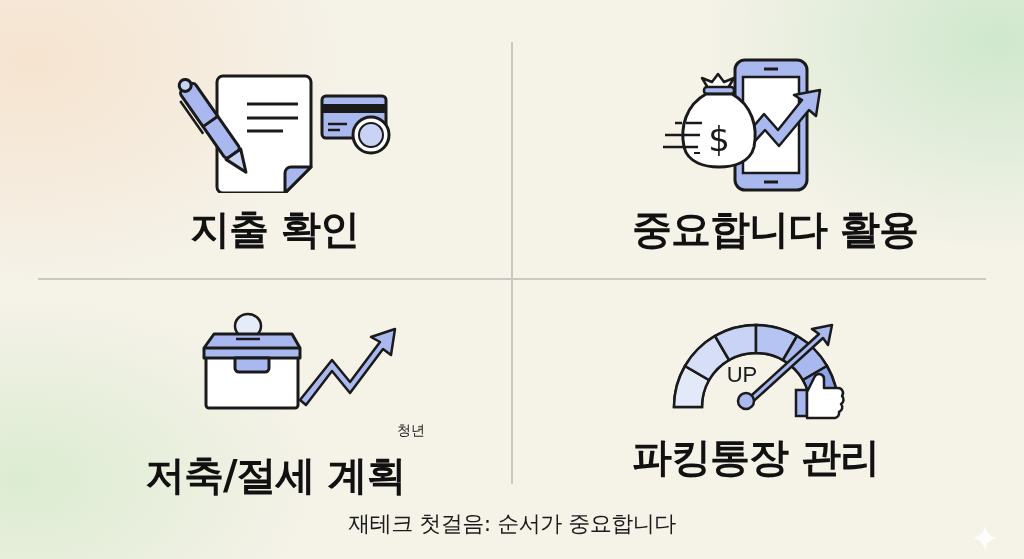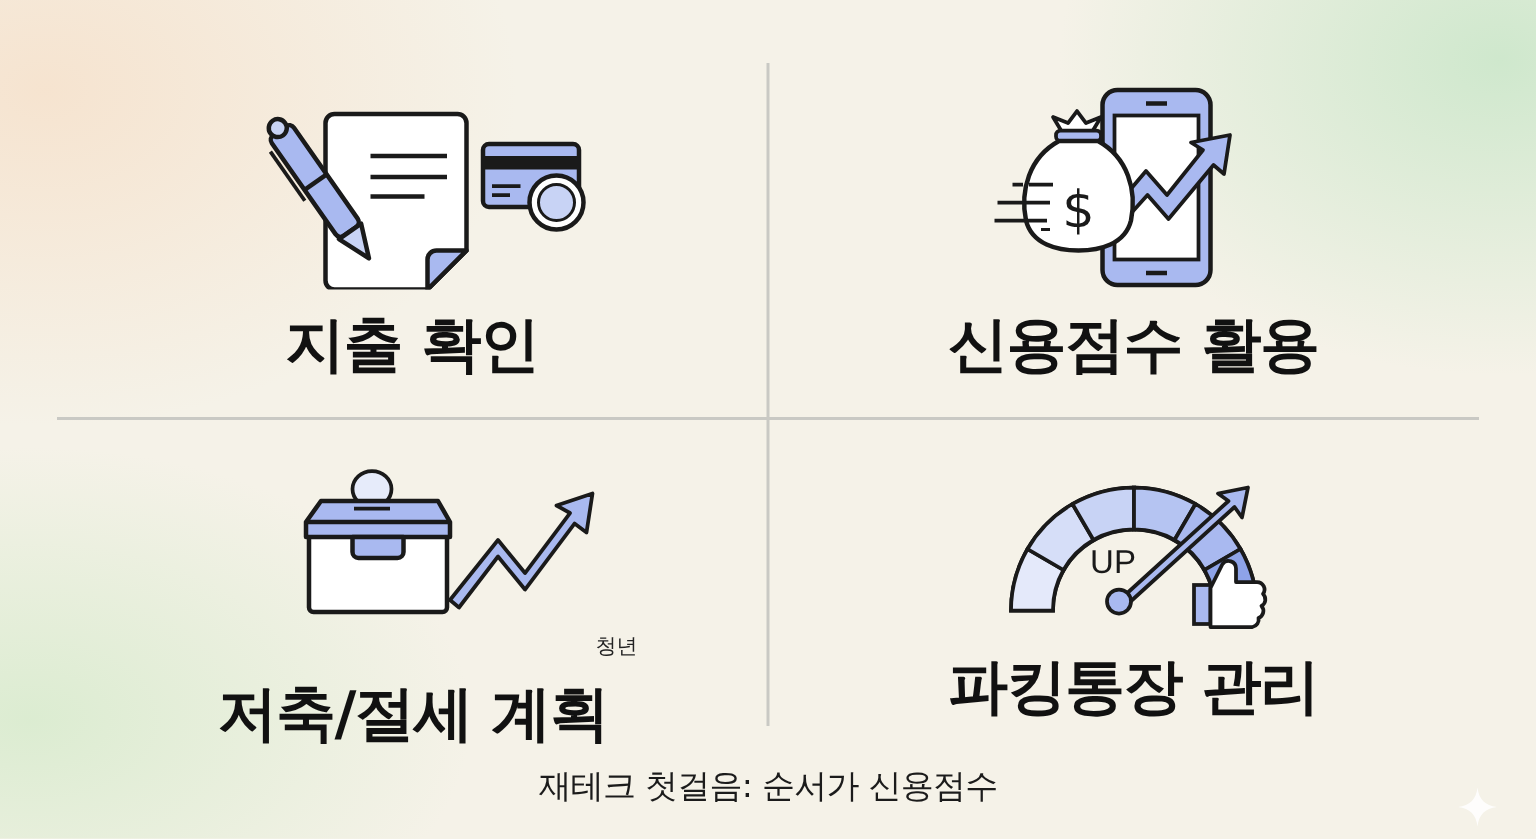--- a/index.html
+++ b/index.html
@@ -74,21 +74,21 @@
     <rect x="44" y="32" width="30" height="7" rx="3" fill="#a9b9f0" stroke="#1a1a1a" stroke-width="2.5"></rect>
     <path d="M46,39 C26,50 20,72 24,92 C28,108 45,112 59,112 C73,112 90,108 94,92 C98,72 92,50 72,39z" fill="#fff" stroke="#1a1a1a" stroke-width="3" stroke-linejoin="round"></path>
     <text x="59" y="96" text-anchor="middle" font-family="DejaVu Sans, sans-serif" font-size="34" fill="#1a1a1a">$</text>
 
     <line x1="15" y1="68" x2="22" y2="68" stroke="#1a1a1a" stroke-width="2.5"></line>
     <line x1="26" y1="68" x2="42" y2="68" stroke="#1a1a1a" stroke-width="2.5"></line>
     <line x1="5" y1="80" x2="40" y2="80" stroke="#1a1a1a" stroke-width="2.5"></line>
     <line x1="3" y1="92" x2="38" y2="92" stroke="#1a1a1a" stroke-width="2.5"></line>
     <line x1="34" y1="98" x2="40" y2="98" stroke="#1a1a1a" stroke-width="2"></line>
   </svg>
-  <div class="title" style="left:632px;top:202px;width:240px">신용점수 활용</div>
+  <div class="title" style="left:632px;top:202px;width:240px">중요합니다 활용</div>
 </div>
 
 <div>
   <svg class="icon" style="left:200px;top:312px" width="200" height="100" viewBox="0 0 200 100">
 
     <ellipse cx="48" cy="14" rx="13" ry="12" fill="#e6ebfa" stroke="#1a1a1a" stroke-width="2.5"></ellipse>
 
     <path d="M100,88 l32,-40 l18,22 l30,-40 l-9,-5 l24,-8 l-4,26 l-8,-6 l-33,44 l-18,-22 l-26,34z" fill="#a9b9f0" stroke="#1a1a1a" stroke-width="2.5" stroke-linejoin="round"></path>
 
     <rect x="6" y="40" width="92" height="56" rx="3" fill="#fff" stroke="#1a1a1a" stroke-width="3"></rect>
@@ -115,17 +115,17 @@
 
     <path d="M78,92 l77,-70 l-7,-5 l20,-4 l-4,20 l-5,-7 l-77,70z" fill="#a9b9f0" stroke="#1a1a1a" stroke-width="2.5" stroke-linejoin="round"></path>
     <circle cx="82" cy="89" r="8" fill="#a9b9f0" stroke="#1a1a1a" stroke-width="2.5"></circle>
 
     <rect x="132" y="78" width="11" height="26" fill="#a9b9f0" stroke="#1a1a1a" stroke-width="2.5"></rect>
     <path d="M143,80 l8,-16 a5,5 0 0 1 9,3 v9 h14 a5,5 0 0 1 4,8 a5,5 0 0 1 -1,8 a5,5 0 0 1 -2,8 a5,5 0 0 1 -4,6 h-28z" fill="#fff" stroke="#1a1a1a" stroke-width="2.5" stroke-linejoin="round"></path>
   </svg>
   <div class="title" style="left:632px;top:430px;width:240px">파킹통장 관리</div>
 </div>
 
-<div class="footer">재테크 첫걸음: 순서가 신용점수</div>
+<div class="footer">재테크 첫걸음: 순서가 중요합니다</div>
 
 <svg class="sparkle" viewBox="0 0 26 26">
   <path d="M13,0 C14,8 18,12 26,13 C18,14 14,18 13,26 C12,18 8,14 0,13 C8,12 12,8 13,0z" fill="#ffffff" opacity="0.85"></path>
 </svg>
 
 </body></html>

